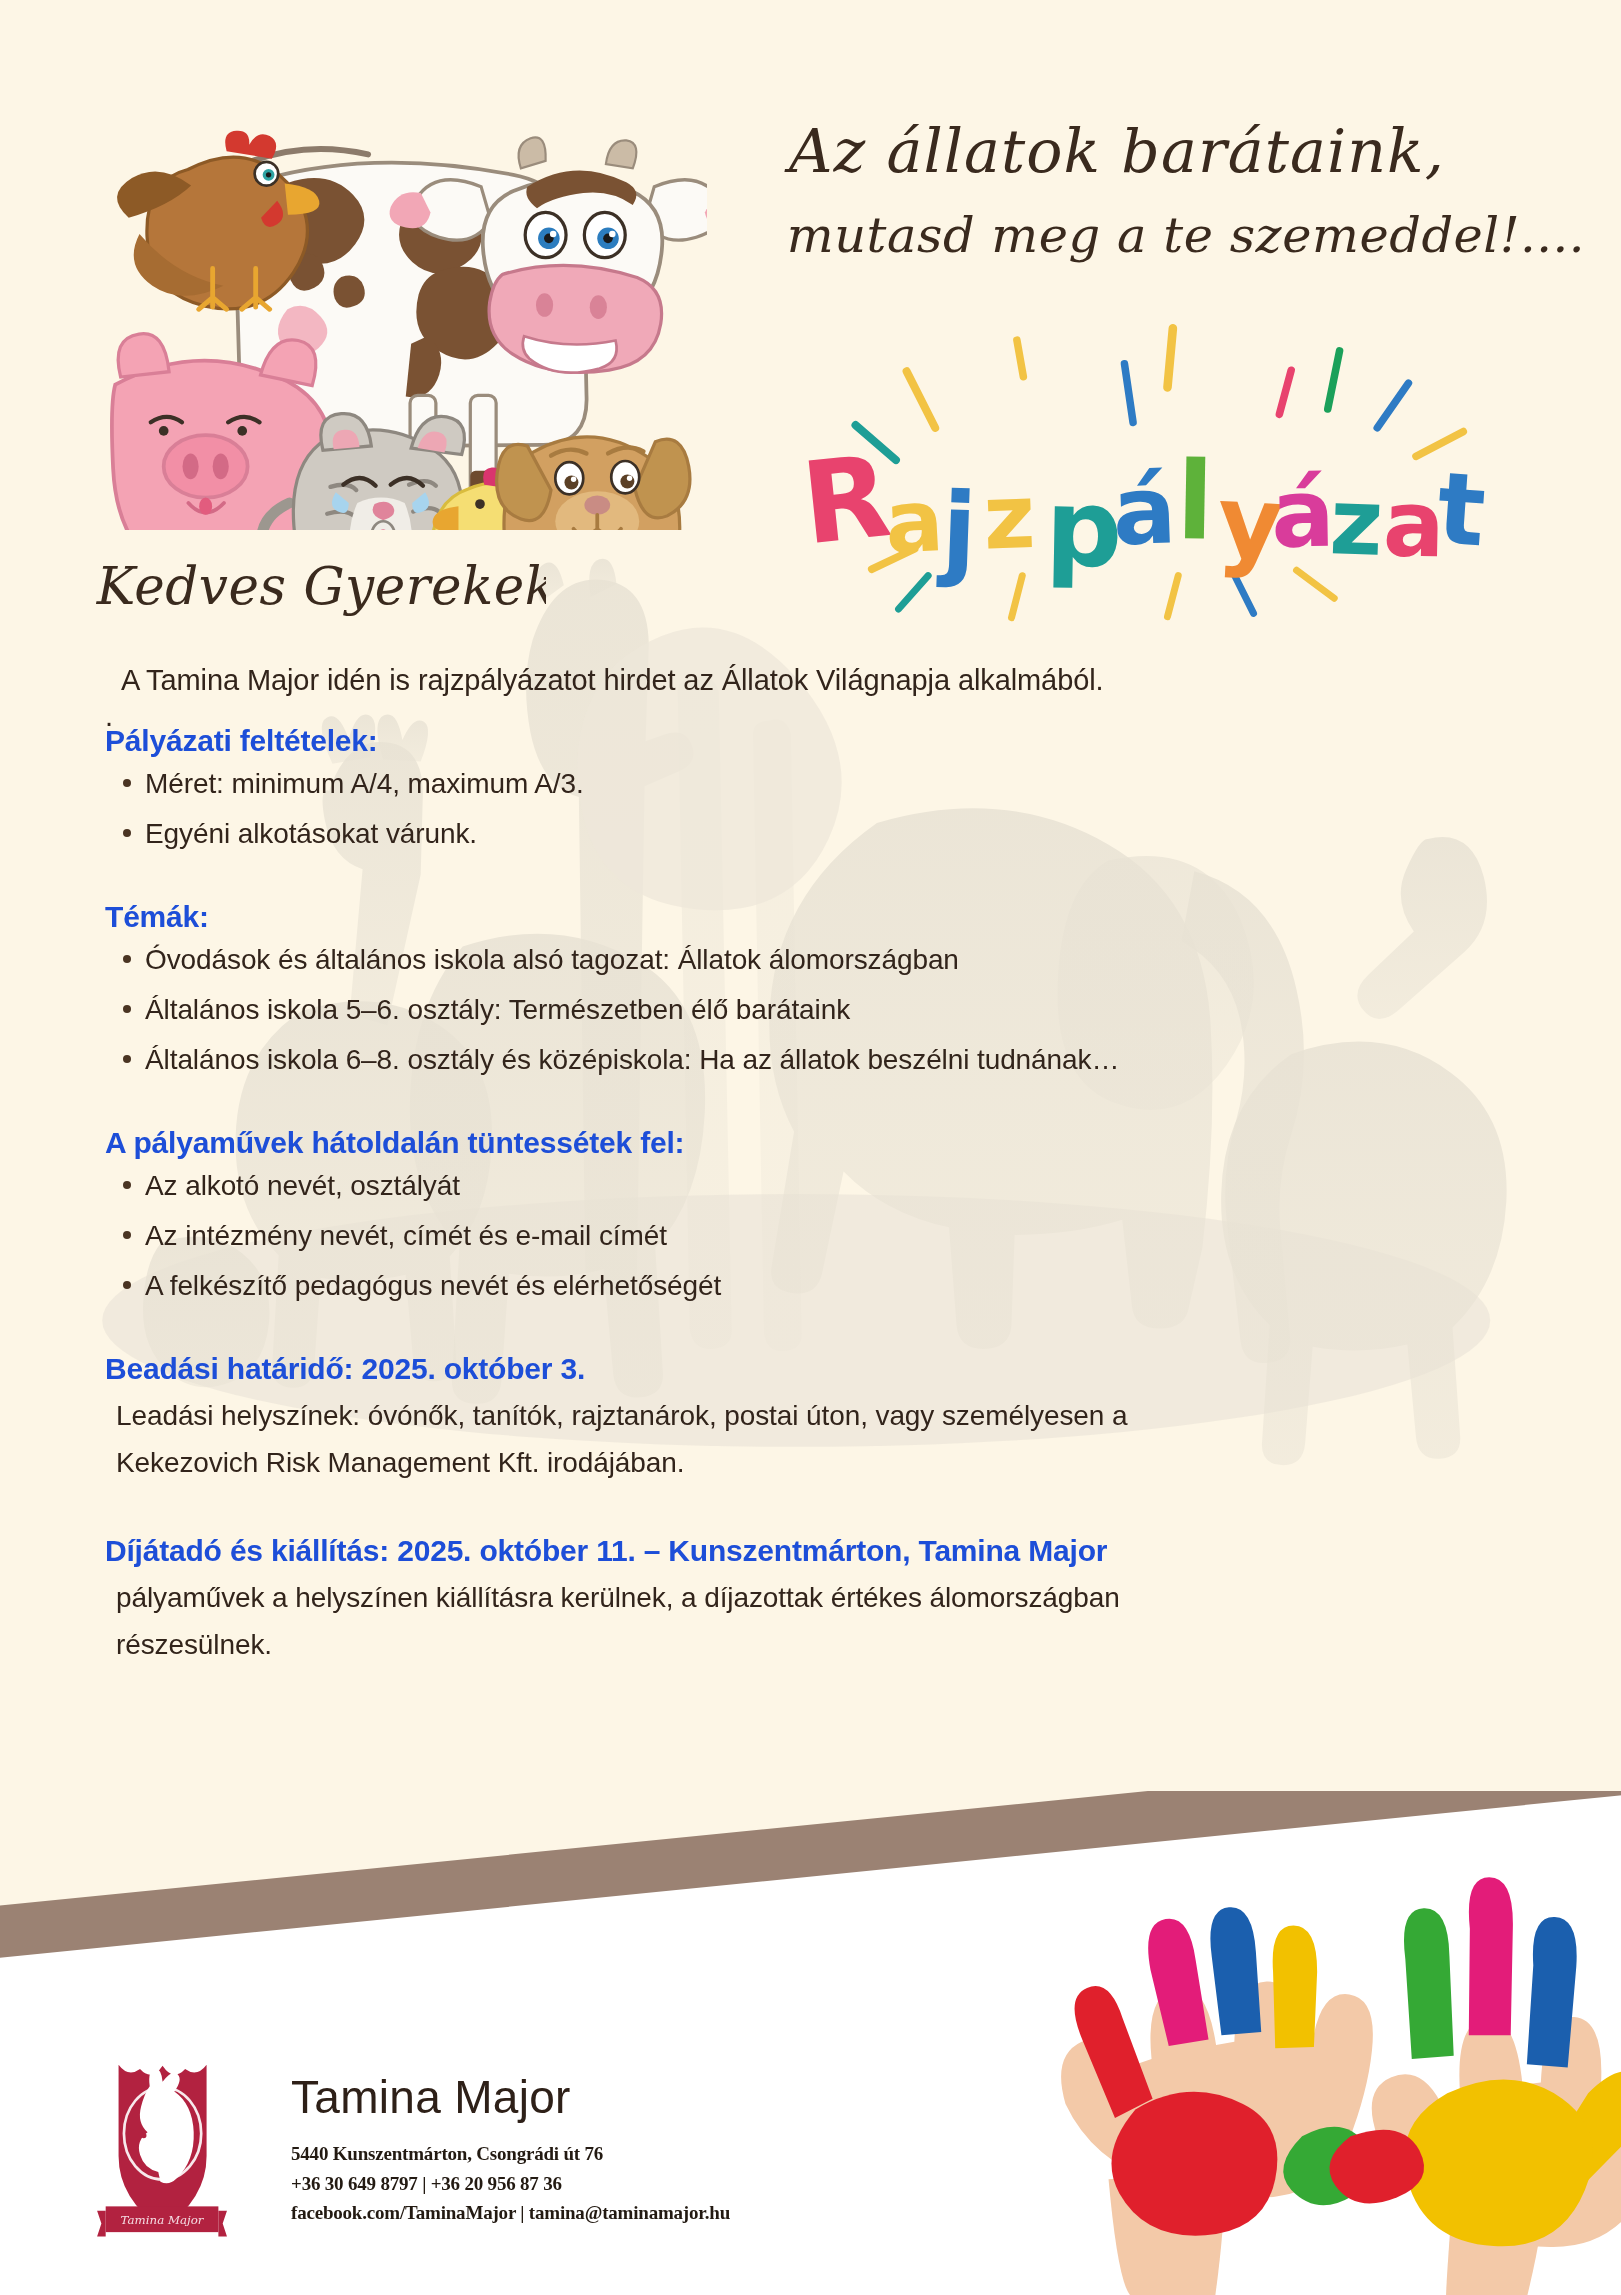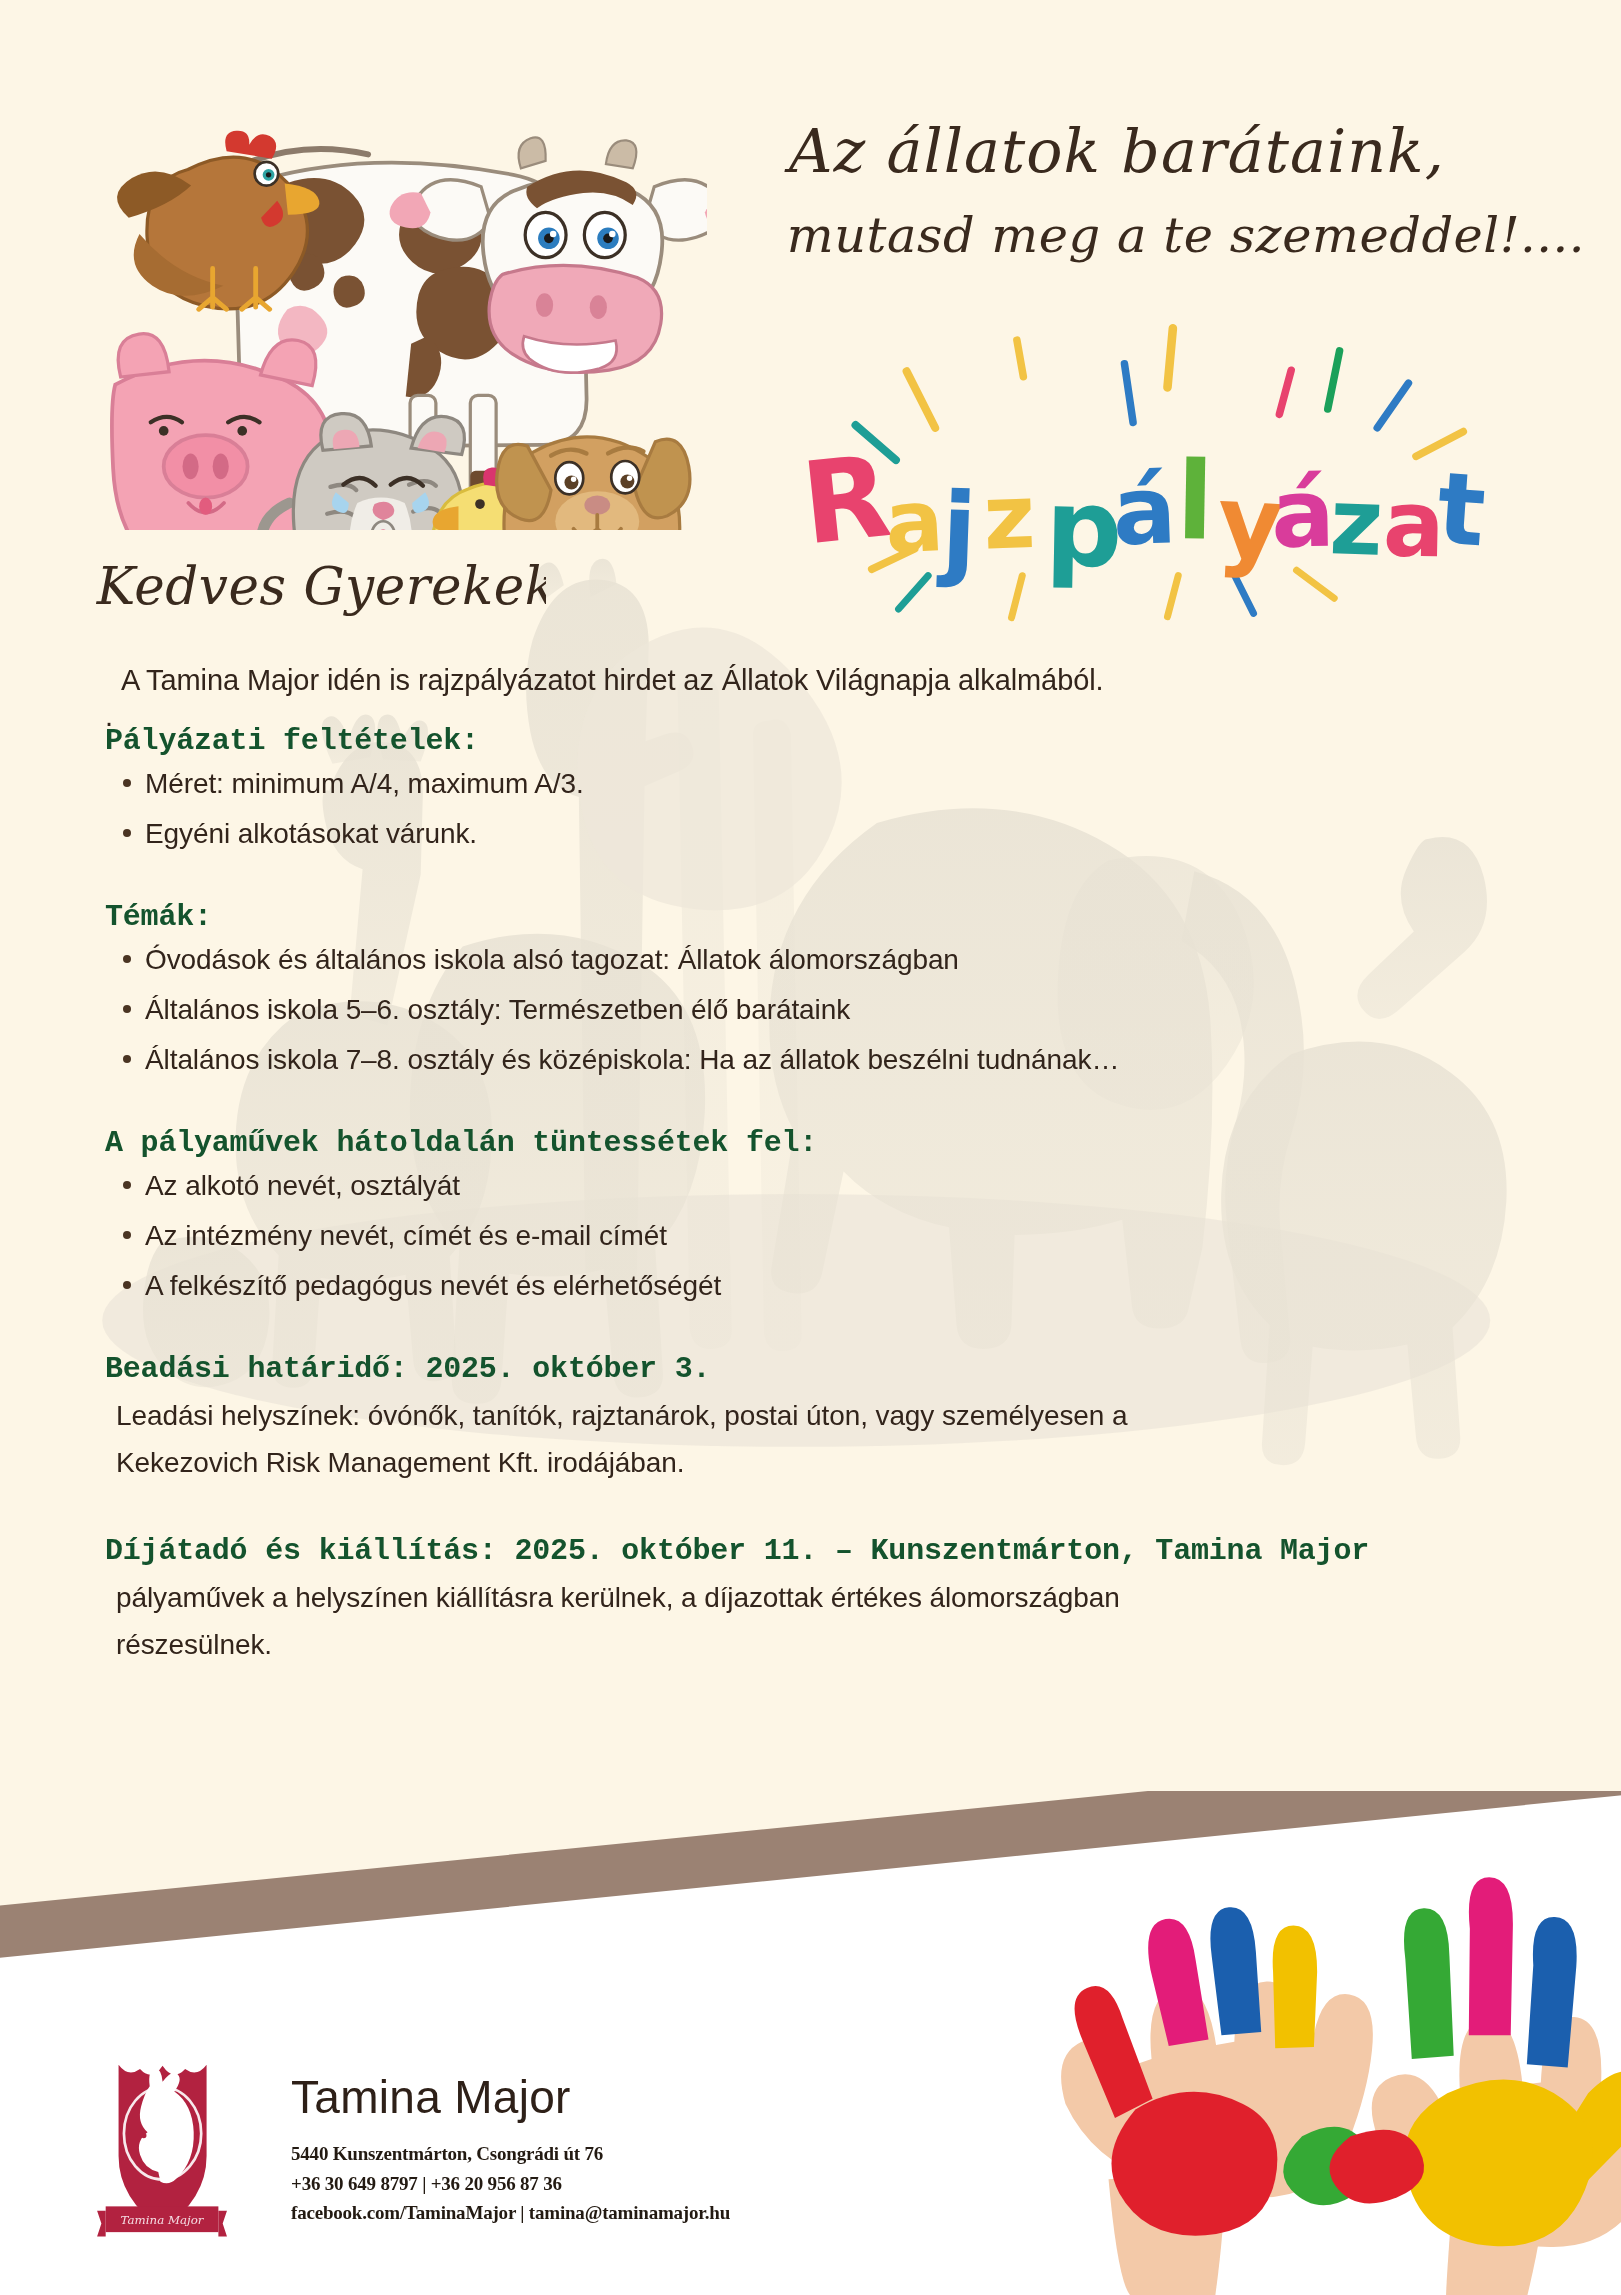--- a/index.html
+++ b/index.html
@@ -44,23 +44,22 @@
     left:105px;top:662px;width:1463px;
     color:#2E2018;
     font-family:"Liberation Sans", sans-serif;
   }
   .intro{
     font-size:29px;line-height:1.28;margin:0 0 0 16px;color:#32241B;font-weight:400;
     letter-spacing:-0.1px;
   }
   .lonedot{font-size:29px;line-height:1.0;margin:3.2px 0 2.2px 0;color:#32241B;height:18.3px;}
   h2.sect{
-    font-size:30px;line-height:1.2;margin:0 0 7.5px 0;font-weight:700;color:#14532d;
+    font-size:30px;line-height:1.2;margin:0 0 7.5px 0;font-weight:700;color:#1d4ed8;
     letter-spacing:-0.2px;
-    font-family:Liberation Mono, monospace;
   }
   ul.bl{list-style:none;margin:0 0 0 0;padding:0;}
   ul.bl li{
     position:relative;padding-left:40px;font-size:28px;line-height:1.28;
     color:#32241B;margin-bottom:14px;letter-spacing:-0.1px;
   }
   ul.bl li:before{
     content:"";position:absolute;left:18.3px;top:13px;width:8px;height:8px;
     border-radius:50%;background:#4A3422;
   }
@@ -375,21 +374,21 @@
       <li>Méret: minimum A/4, maximum A/3.</li>
       <li>Egyéni alkotásokat várunk.</li>
     </ul>
 
     <div class="gap-m"></div>
 
     <h2 class="sect">Témák:</h2>
     <ul class="bl">
       <li>Óvodások és általános iskola alsó tagozat: Állatok álomországban</li>
       <li>Általános iskola 5–6. osztály: Természetben élő barátaink</li>
-      <li>Általános iskola 7–8. osztály és középiskola: Ha az állatok beszélni tudnának…</li>
+      <li>Általános iskola 6–8. osztály és középiskola: Ha az állatok beszélni tudnának…</li>
     </ul>
 
     <div class="gap-m"></div>
 
     <h2 class="sect">A pályaművek hátoldalán tüntessétek fel:</h2>
     <ul class="bl">
       <li>Az alkotó nevét, osztályát</li>
       <li>Az intézmény nevét, címét és e-mail címét</li>
       <li>A felkészítő pedagógus nevét és elérhetőségét</li>
     </ul>

